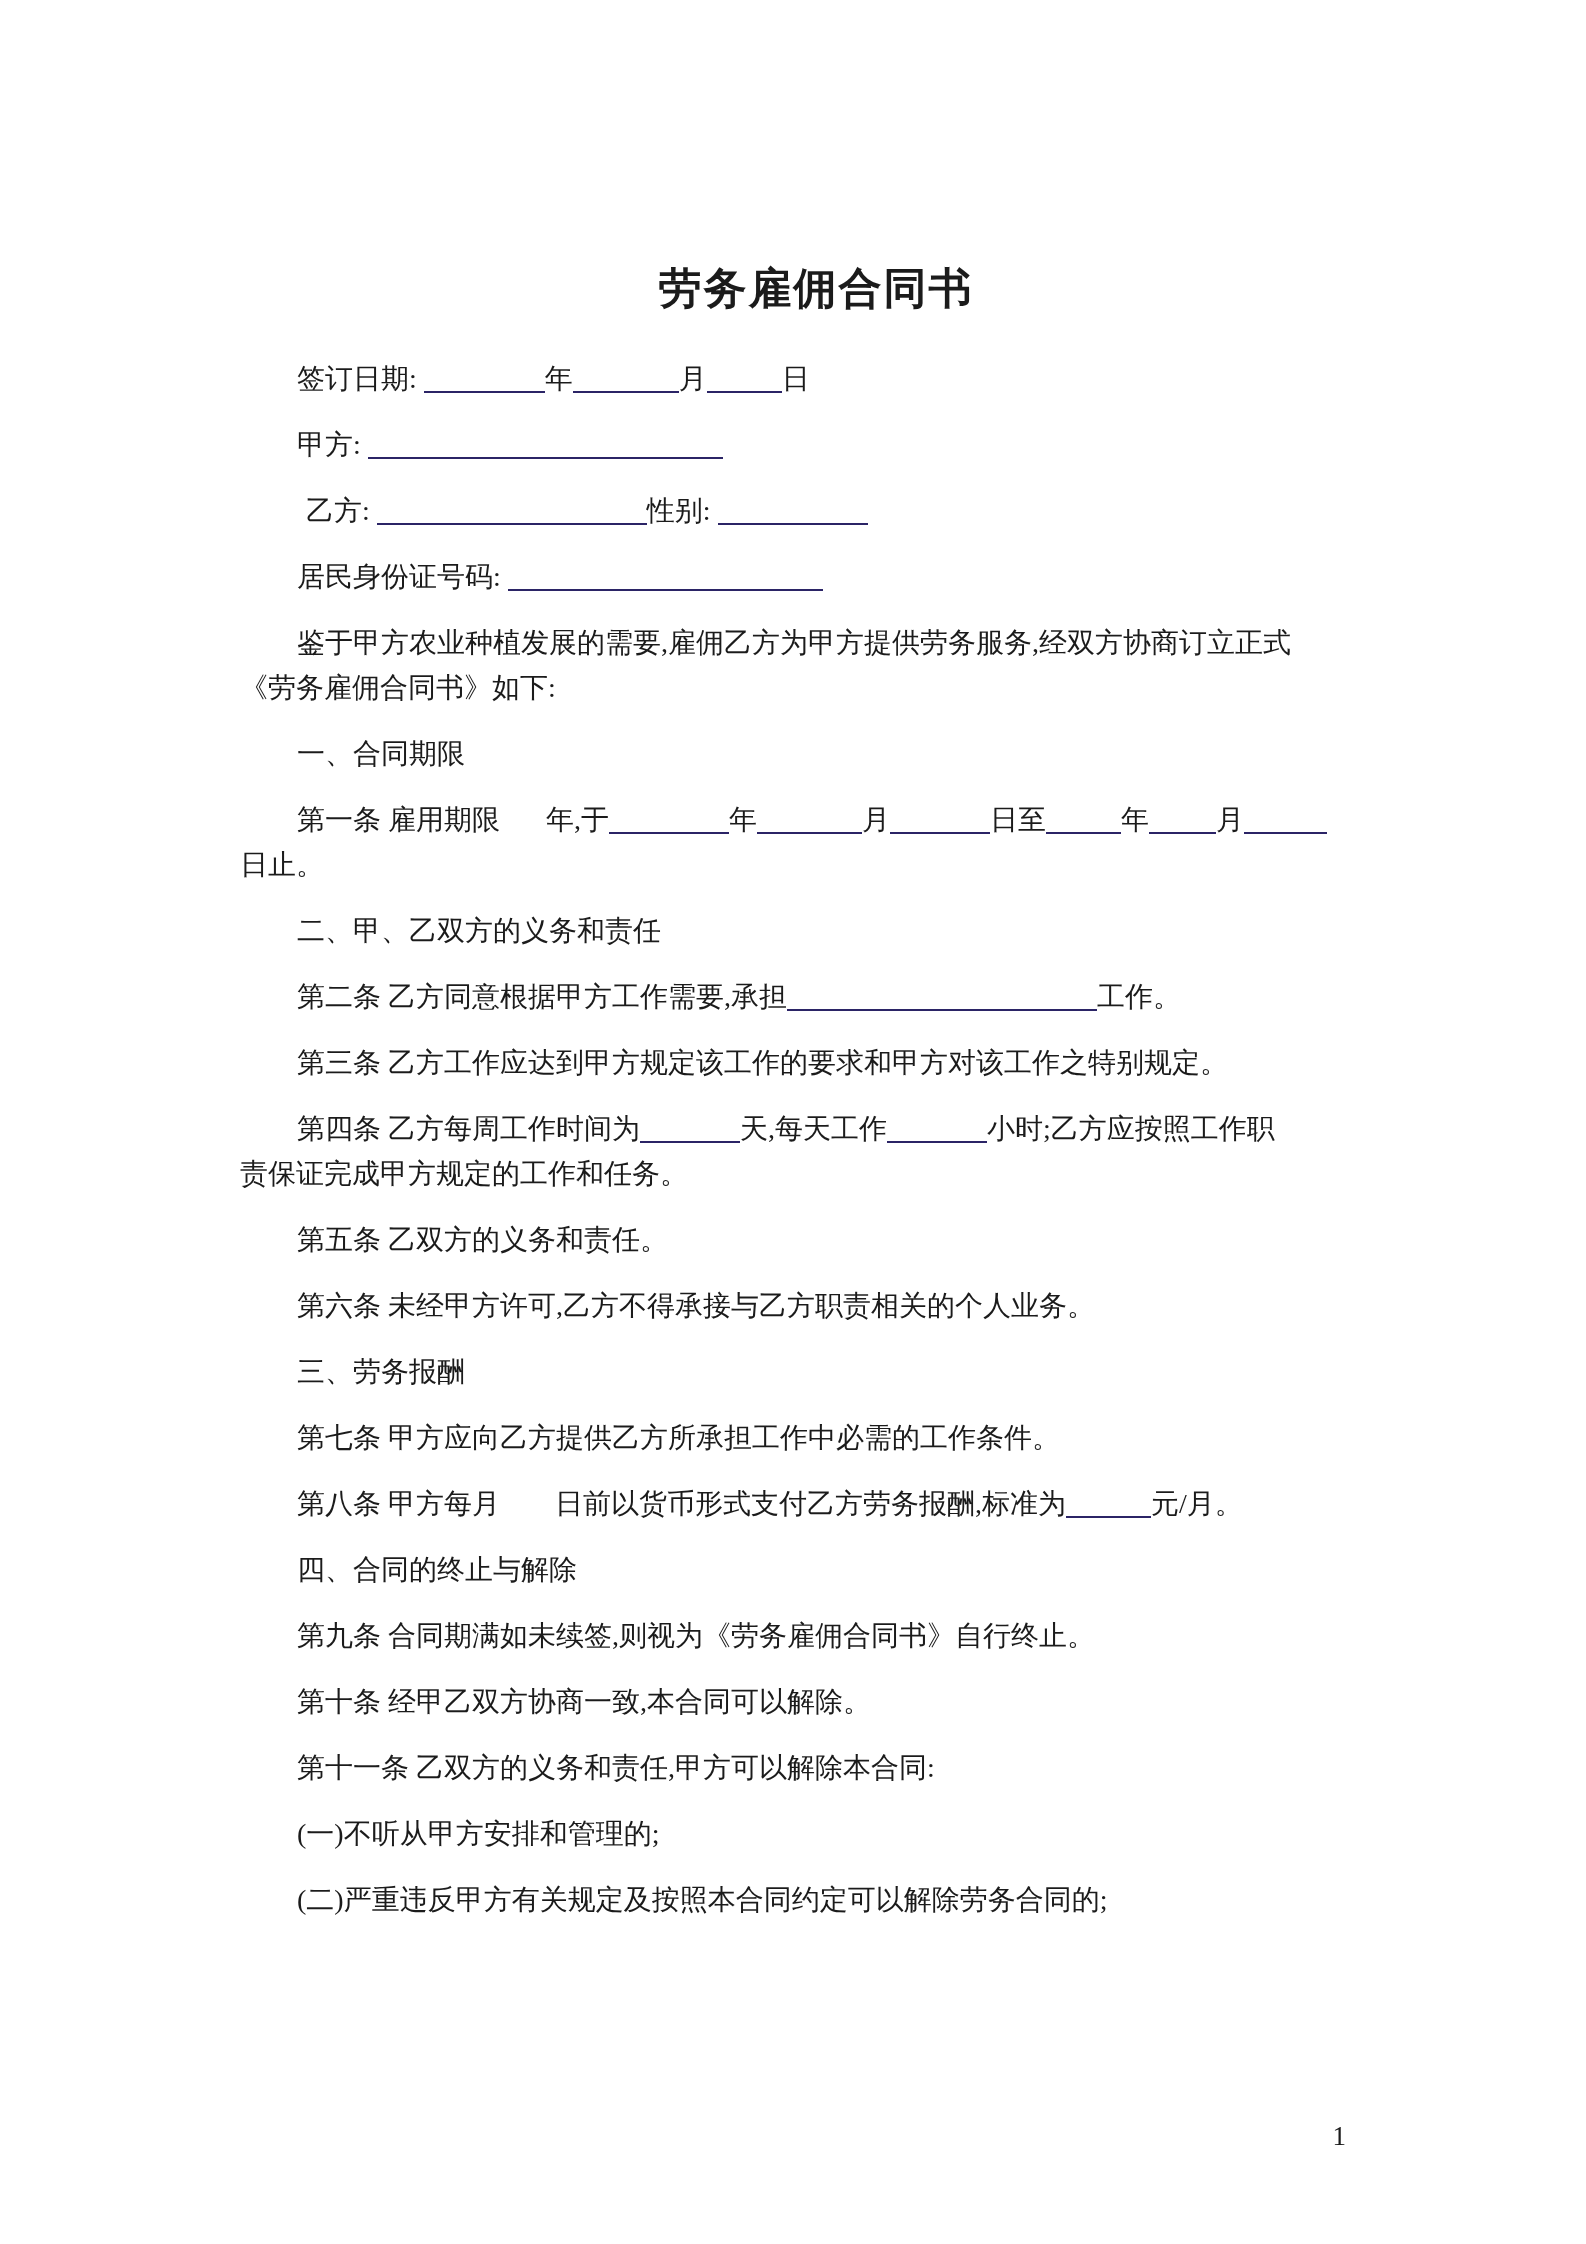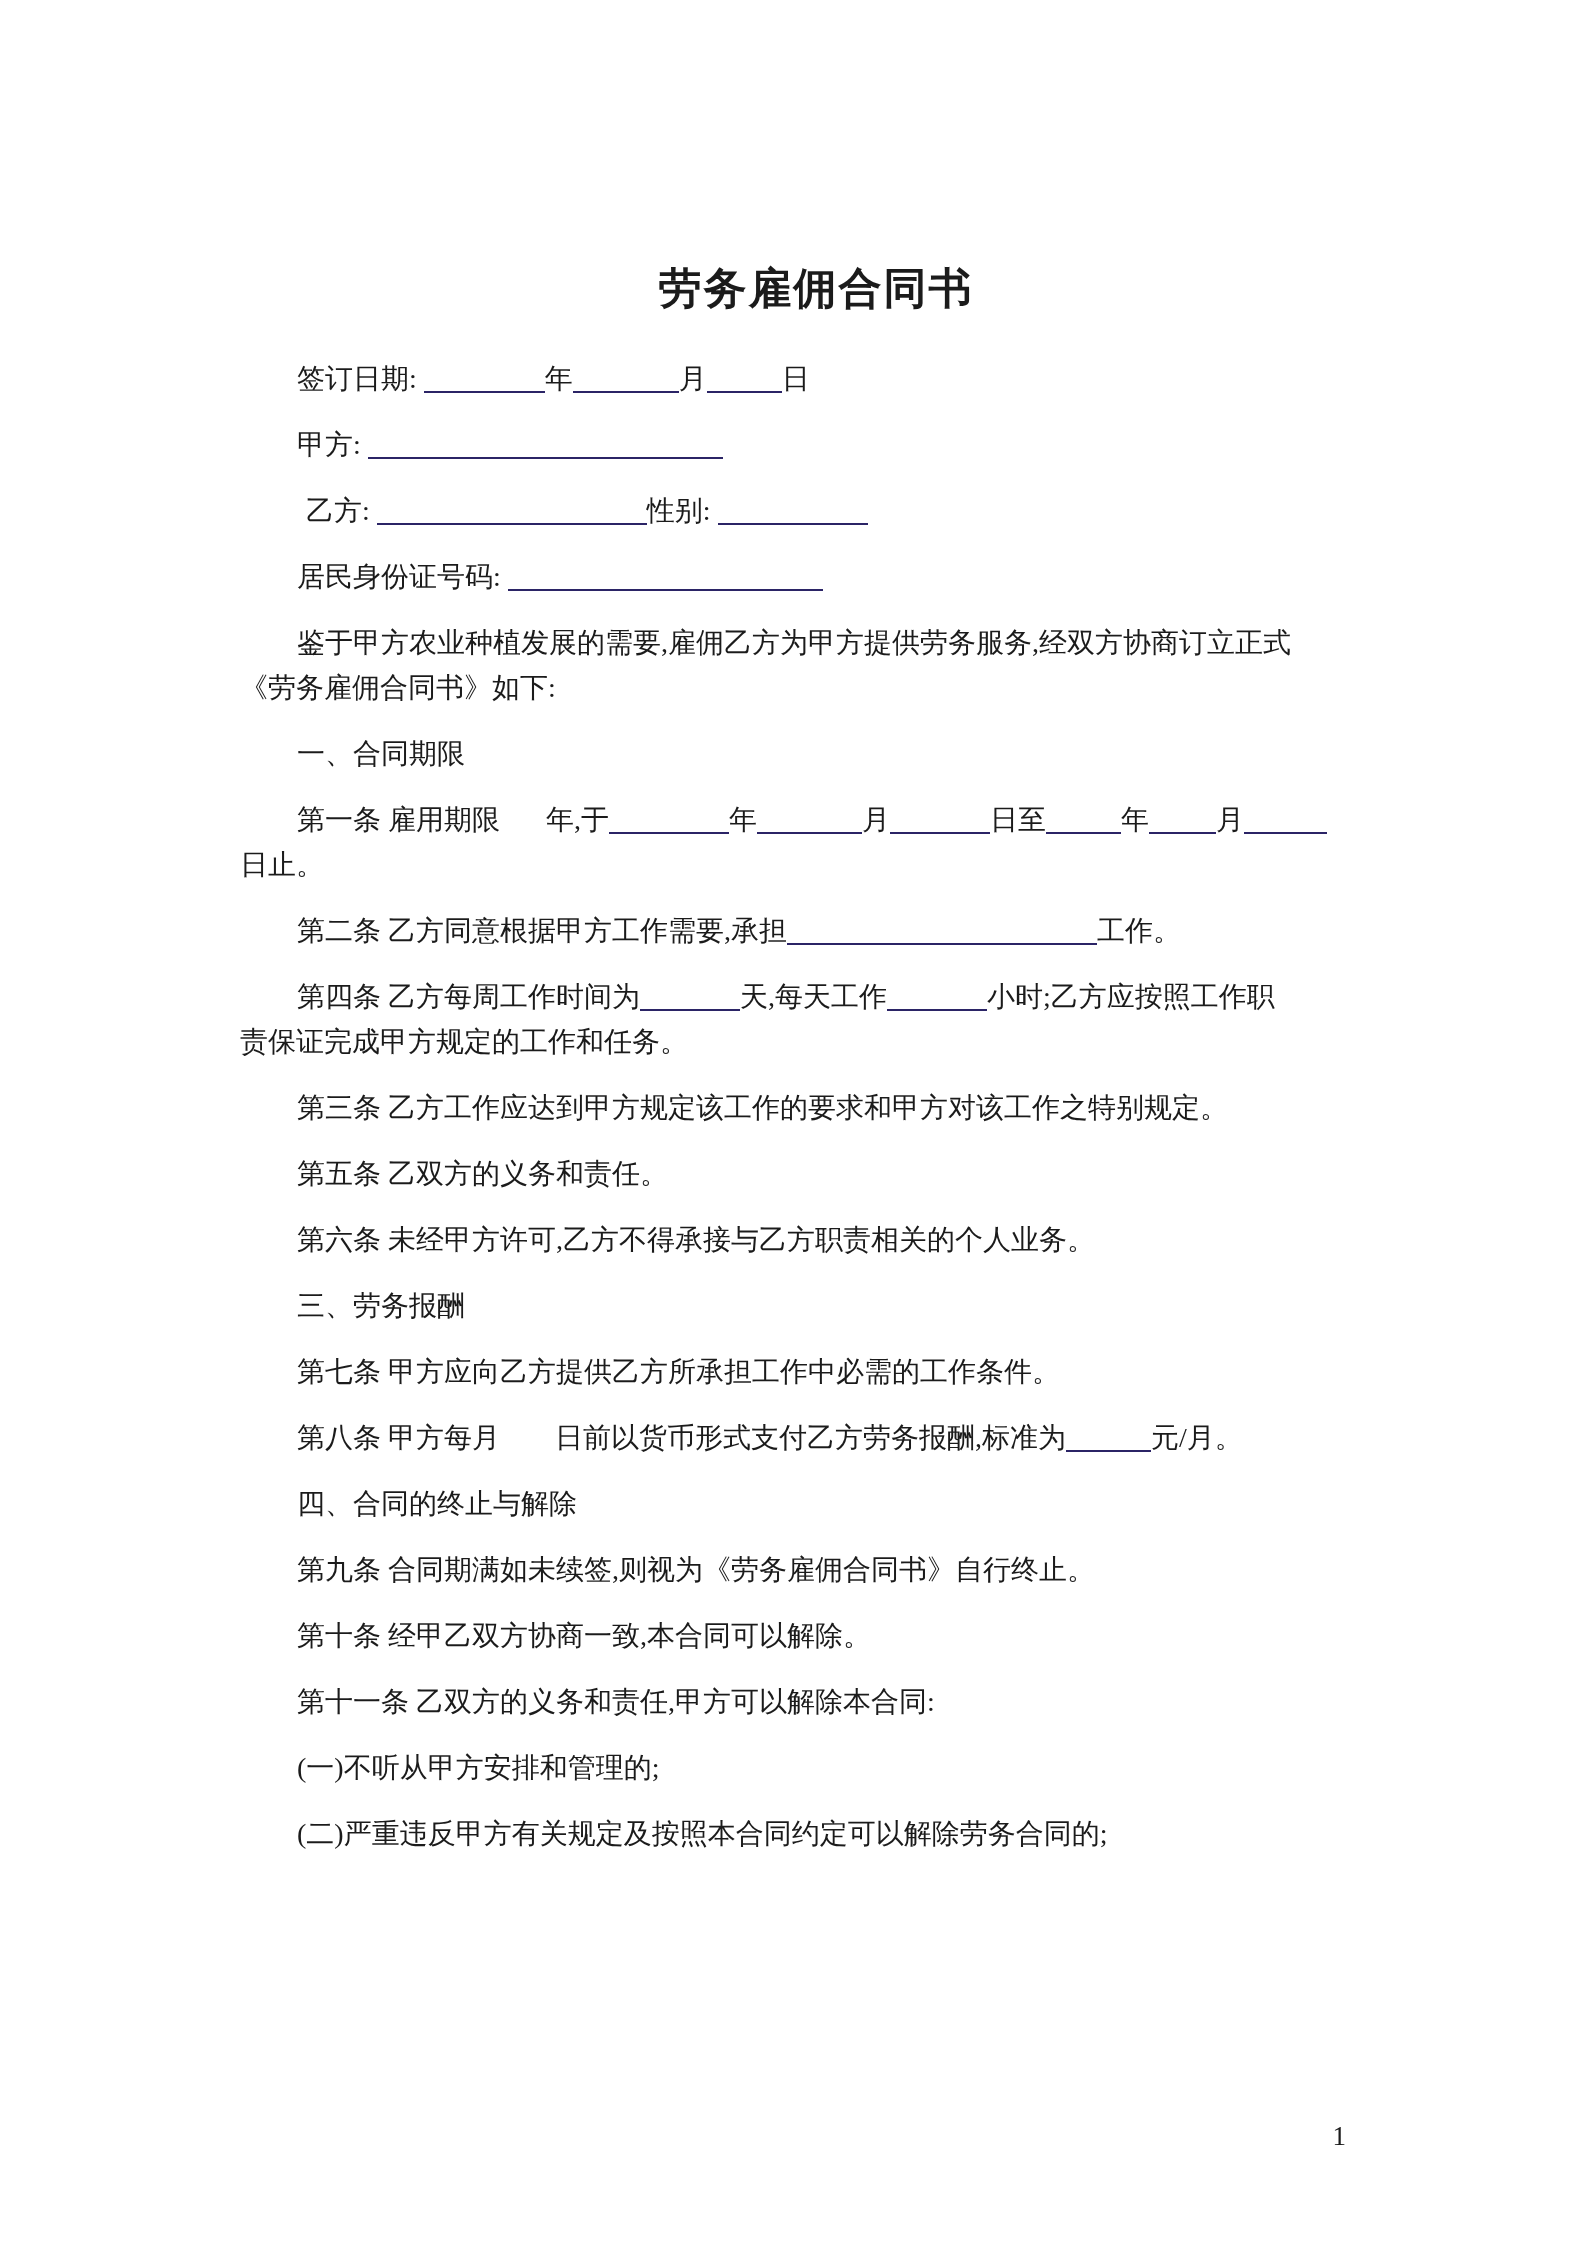--- a/index.html
+++ b/index.html
@@ -75,31 +75,32 @@
     </p>
 
     <p class="ind">一、合同期限</p>
 
     <p class="ind">
       <span>第一条 雇用期限</span><span class="gp w46"></span><span>年,于</span><span class="bl w120"></span><span>年</span><span class="bl w105"></span><span>月</span><span class="bl w100"></span><span>日至</span><span class="bl w75"></span><span>年</span><span class="bl w67"></span><span>月</span><span class="bl w83"></span><br>
       <span>日止。</span>
     </p>
 
 
+    <p class="ind">二、甲、乙双方的义务和责任</p>
 
     <p class="ind">
       <span>第二条 乙方同意根据甲方工作需要,承担</span><span class="bl w310"></span><span>工作。</span>
     </p>
 
+    <p class="ind">第三条 乙方工作应达到甲方规定该工作的要求和甲方对该工作之特别规定。</p>
+
     <p class="ind">
       <span>第四条 乙方每周工作时间为</span><span class="bl w100"></span><span>天,每天工作</span><span class="bl w100"></span><span>小时;乙方应按照工作职</span><br>
       <span>责保证完成甲方规定的工作和任务。</span>
     </p>
-
-    <p class="ind">第三条 乙方工作应达到甲方规定该工作的要求和甲方对该工作之特别规定。</p>
 
     <p class="ind">第五条 乙双方的义务和责任。</p>
 
     <p class="ind">第六条 未经甲方许可,乙方不得承接与乙方职责相关的个人业务。</p>
 
     <p class="ind">三、劳务报酬</p>
 
     <p class="ind">第七条 甲方应向乙方提供乙方所承担工作中必需的工作条件。</p>
 
     <p class="ind">

